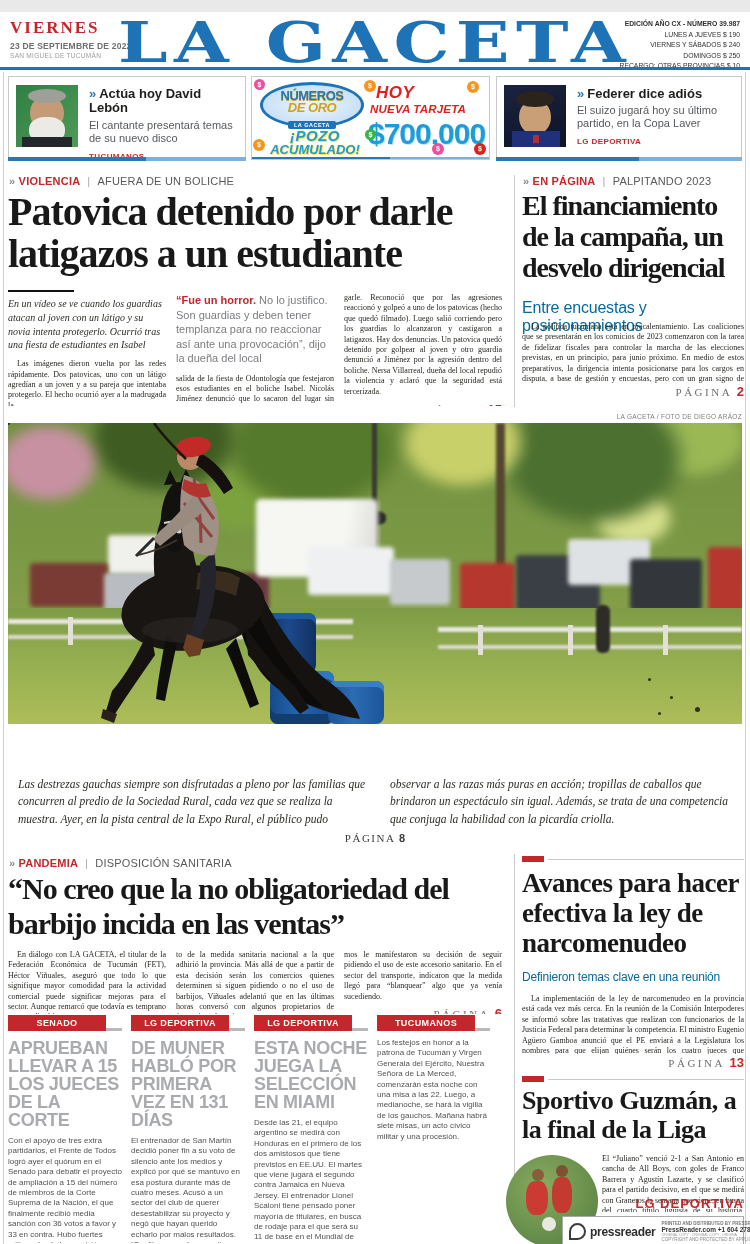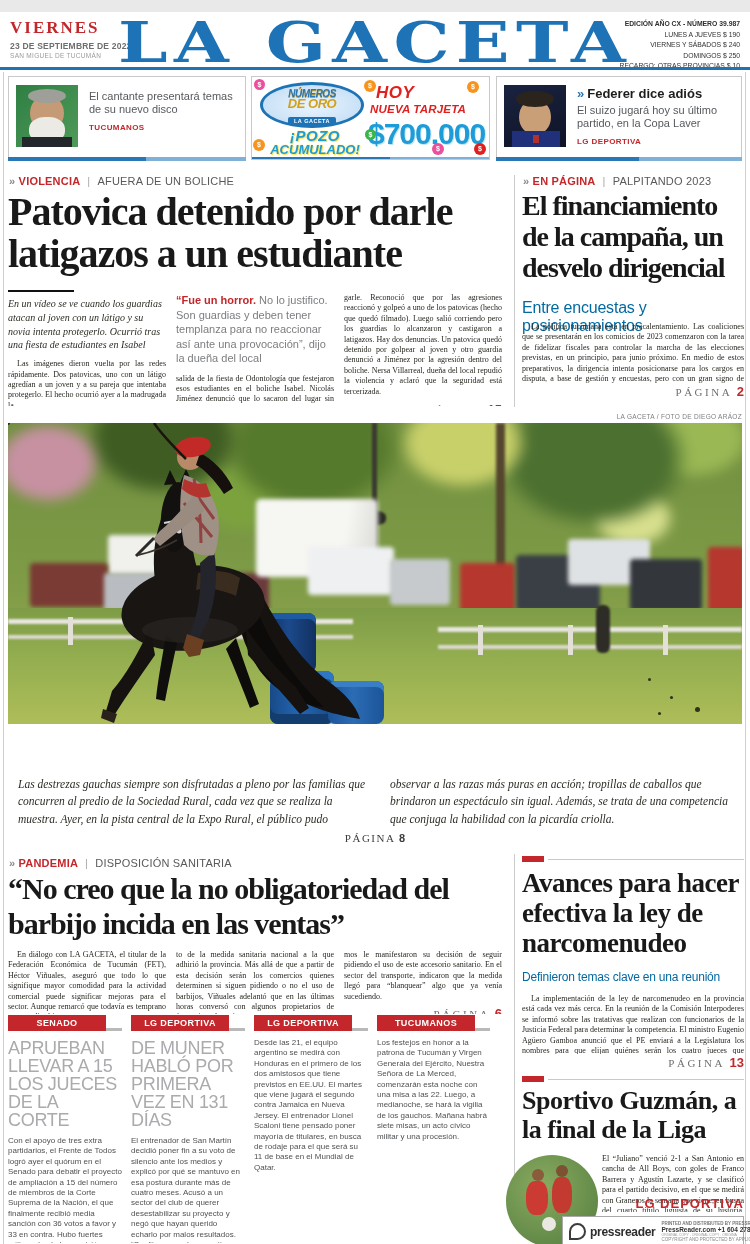--- a/index.html
+++ b/index.html
@@ -11,21 +11,21 @@
   .kick{font-size:11px;font-weight:700;letter-spacing:.2px;color:#6b6b6b;white-space:nowrap}
   .kick .tag{color:#c4272b}
   .kick .sep{color:#aaa;font-weight:400;margin:0 4px}
   .kick .rest{color:#58595b;font-weight:400}
   .pagina{font-family:"Liberation Serif",serif;letter-spacing:2.5px;font-size:11px;color:#6f6f6f;text-align:right}
   .pagina b{color:#c4272b;font-size:13px;letter-spacing:0;font-family:"Liberation Sans",sans-serif}
   .vline{width:1px;background:#ccc}
   .tabrow{display:flex;align-items:flex-end}
   .tab{background:#c4272b;color:#fff;font-size:9px;font-weight:700;letter-spacing:.4px;padding:3px 0;width:98px;text-align:center;flex:none}
   .tabline{flex:1;border-bottom:3px solid #b9b9b9;height:3px}
-  .bh{font-size:18px;font-weight:400;letter-spacing:-.3px;line-height:1;color:#a9abae;margin-top:8px}
+  .bh{font-size:18px;font-weight:700;letter-spacing:-.3px;line-height:1;color:#a9abae;margin-top:8px}
   .bb{font-size:8px;line-height:1.3;color:#4f5153;margin-top:7px}
   .tzbox{position:absolute;top:64px;height:84px;background:#fff;border:1px solid #c9c9c9;box-sizing:border-box}
   .tzbar{position:absolute;left:-1px;right:-1px;bottom:-2px;height:4px;
          background:linear-gradient(90deg,#2a77b5 0 58%,#7fb0d8 58% 100%)}
   .tz-title{font-size:13px;font-weight:700;color:#1d1d1b;line-height:1.1}
   .tz-sub{font-size:11px;color:#565a5e;line-height:1.18;margin-top:3px}
   .tz-tag{font-size:8px;font-weight:700;color:#c4272b;letter-spacing:.4px;margin-top:7px}
   .chev{color:#2a77b5;font-weight:700;margin-right:3px}
   .deck{font-family:"Liberation Serif",serif;font-style:italic;font-size:10px;line-height:1.38;color:#2c2c24}
   .markrow{display:flex;align-items:center}
@@ -63,29 +63,32 @@
   </div>
 
   <div class="tzbox" style="left:8px;width:238px">
     <div class="abs" style="left:7px;top:8px;width:62px;height:62px;background:linear-gradient(135deg,#2f7f44,#4f9a58);overflow:hidden">
       <div class="abs" style="left:14px;top:10px;width:34px;height:36px;border-radius:50%;background:#c59a77"></div>
       <div class="abs" style="left:12px;top:4px;width:38px;height:14px;border-radius:50%;background:#9d9f98"></div>
       <div class="abs" style="left:13px;top:32px;width:36px;height:26px;border-radius:45%;background:#eceae4"></div>
       <div class="abs" style="left:6px;top:52px;width:50px;height:10px;background:#23262b"></div>
     </div>
     <div class="abs" style="left:80px;top:10px;width:150px">
+      <div class="tz-title">
+        <span class="chev">»</span><span>Actúa hoy David Lebón</span>
+      </div>
       <div class="tz-sub">El cantante presentará temas de su nuevo disco</div>
       <div class="tz-tag">TUCUMANOS</div>
     </div>
     <div class="tzbar"></div>
   </div>
 
   <div class="tzbox" style="left:251px;width:239px;overflow:hidden">
     <div class="abs" style="left:8px;top:5px;width:104px;height:46px;border-radius:50%;background:radial-gradient(#eaf5ff,#bcd9f2);border:3px solid #1d73b5;box-sizing:border-box;text-align:center">
-      <div style="font-size:10px;font-weight:700;font-style:italic;color:#2a77b5;text-shadow:0 1px 0 #d4a017;margin-top:3px;letter-spacing:-.5px">NÚMEROS</div>
+      <div style="font-size:13px;font-weight:700;color:#2a77b5;text-shadow:0 1px 0 #d4a017;margin-top:3px;letter-spacing:-.5px">NÚMEROS</div>
       <div style="font-size:13px;font-weight:700;font-style:italic;color:#d4a017;line-height:.8;letter-spacing:-.5px">DE ORO</div>
       <div style="font-size:5.5px;font-weight:700;color:#fff;background:#1d73b5;display:inline-block;padding:1px 6px;margin-top:1px;border-radius:2px;letter-spacing:.5px">LA GACETA</div>
     </div>
     <div class="abs" style="left:124px;top:6px">
       <span style="font-size:17px;font-weight:700;font-style:italic;color:#e0201f;letter-spacing:.5px">HOY</span>
     </div>
     <div class="abs" style="left:118px;top:26px;font-size:11.5px;font-weight:700;font-style:italic;color:#e0201f;letter-spacing:.2px">NUEVA TARJETA</div>
     <div class="abs" style="left:8px;top:50px;width:110px;text-align:center">
       <div style="font-size:15px;font-weight:700;font-style:italic;color:#1d9cd8;text-shadow:0 0 2px #ffe45c,1px 1px 0 #ffe45c;letter-spacing:.5px">¡POZO</div>
       <div style="font-size:13px;font-weight:700;font-style:italic;color:#1d9cd8;text-shadow:0 0 2px #ffe45c,1px 1px 0 #ffe45c;line-height:.9">ACUMULADO!</div>
@@ -283,20 +286,21 @@
         <div class="tabline"></div>
       </div>
     <div class="bh">DE MUNER HABLÓ POR PRIMERA VEZ EN 131 DÍAS</div>
     <div class="bb">El entrenador de San Martín decidió poner fin a su voto de silencio ante los medios y explicó por qué se mantuvo en esa postura durante más de cuatro meses. Acusó a un sector del club de querer desestabilizar su proyecto y negó que hayan querido echarlo por malos resultados. “Se dijeron muchas mentiras que generaron odio”, disparó el DT.</div>
   </div>
   <div class="abs" style="left:254px;top:1003px;width:114px;height:228px;overflow:hidden">
     <div class="tabrow">
         <div class="tab">LG DEPORTIVA</div>
         <div class="tabline"></div>
       </div>
+    <div class="bh">ESTA NOCHE JUEGA LA SELECCIÓN EN MIAMI</div>
     <div class="bb">Desde las 21, el equipo argentino se medirá con Honduras en el primero de los dos amistosos que tiene previstos en EE.UU. El martes que viene jugará el segundo contra Jamaica en Nueva Jersey. El entrenador Lionel Scaloni tiene pensado poner mayoría de titulares, en busca de rodaje para el que será su 11 de base en el Mundial de Qatar.</div>
   </div>
   <div class="abs" style="left:377px;top:1003px;width:113px;height:228px;overflow:hidden">
     <div class="tabrow">
         <div class="tab">TUCUMANOS</div>
         <div class="tabline"></div>
       </div>
     <div class="bb">Los festejos en honor a la patrona de Tucumán y Virgen Generala del Ejército, Nuestra Señora de La Merced, comenzarán esta noche con una misa a las 22. Luego, a medianoche, se hará la vigilia de los gauchos. Mañana habrá siete misas, un acto cívico militar y una procesión.</div>
   </div>
 

